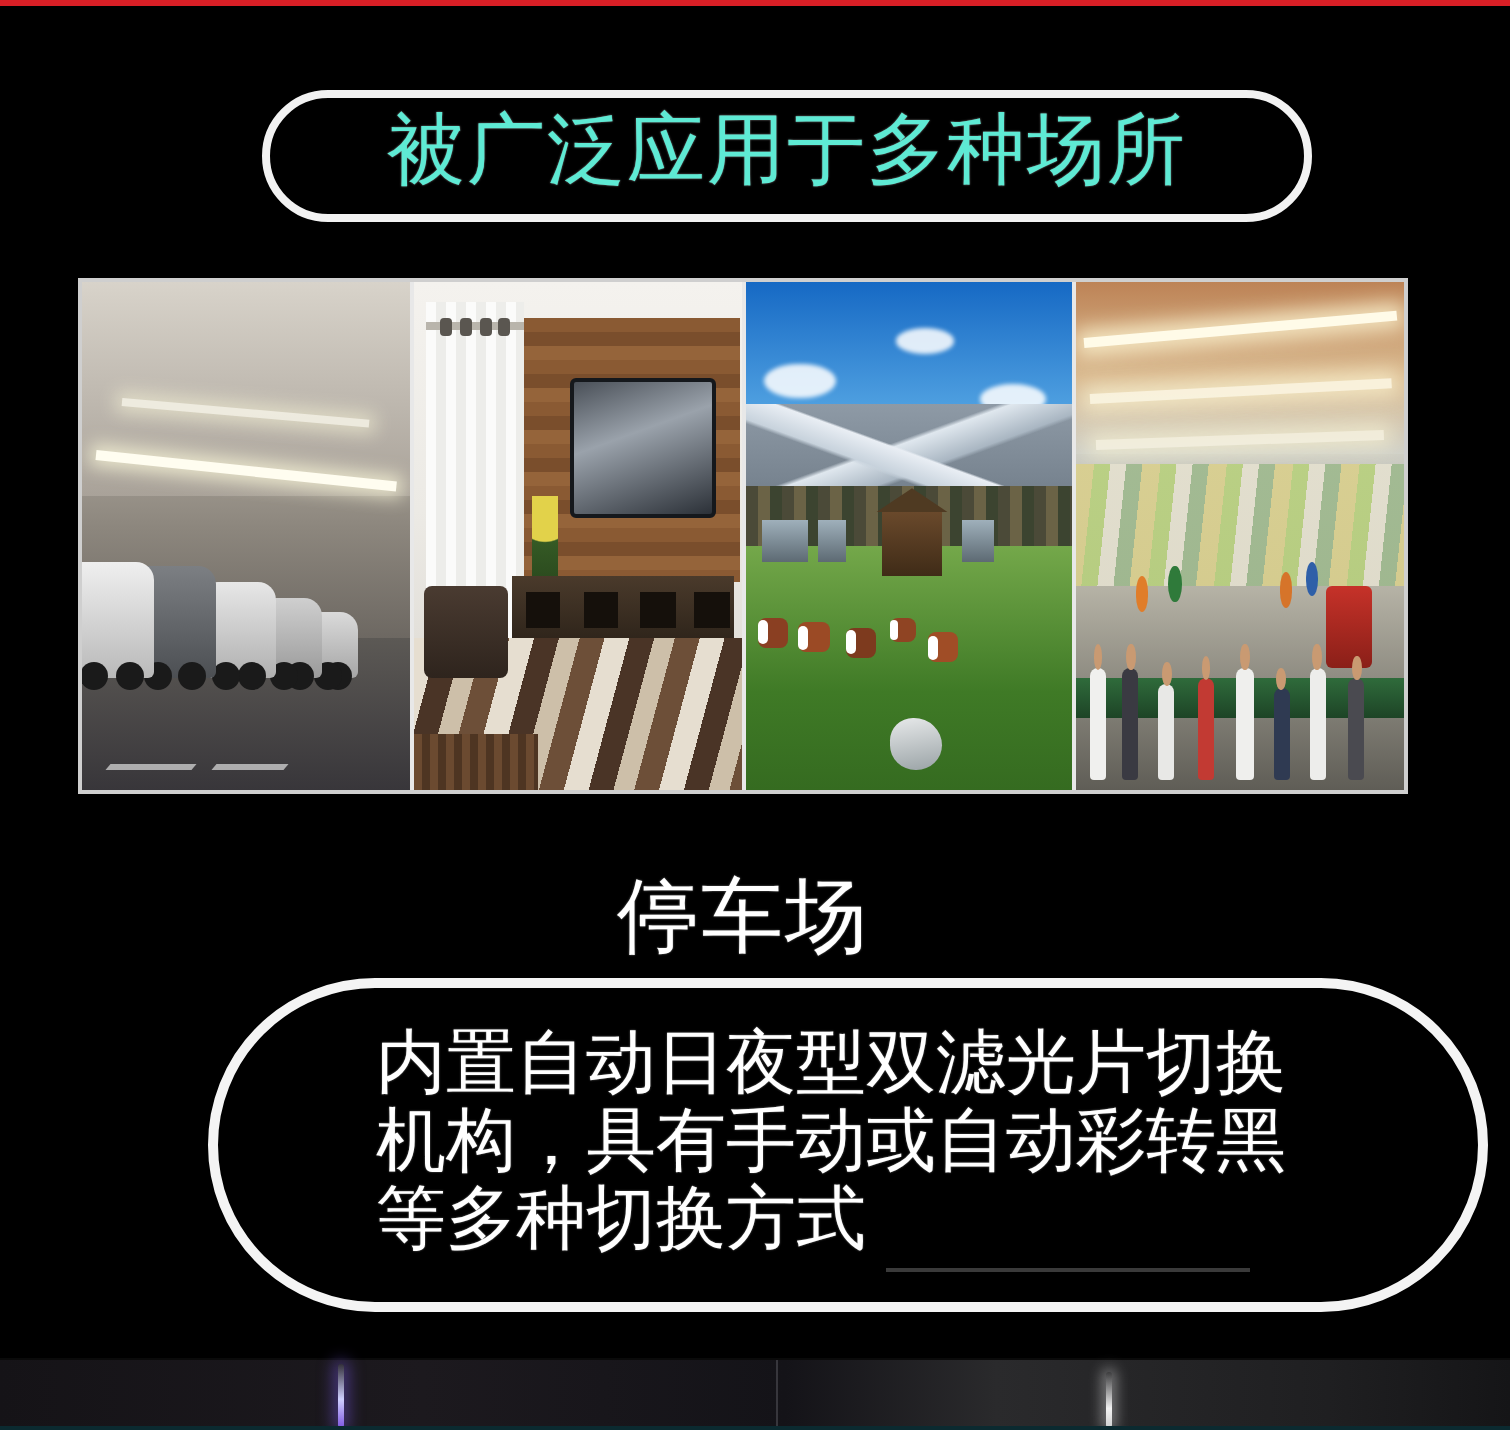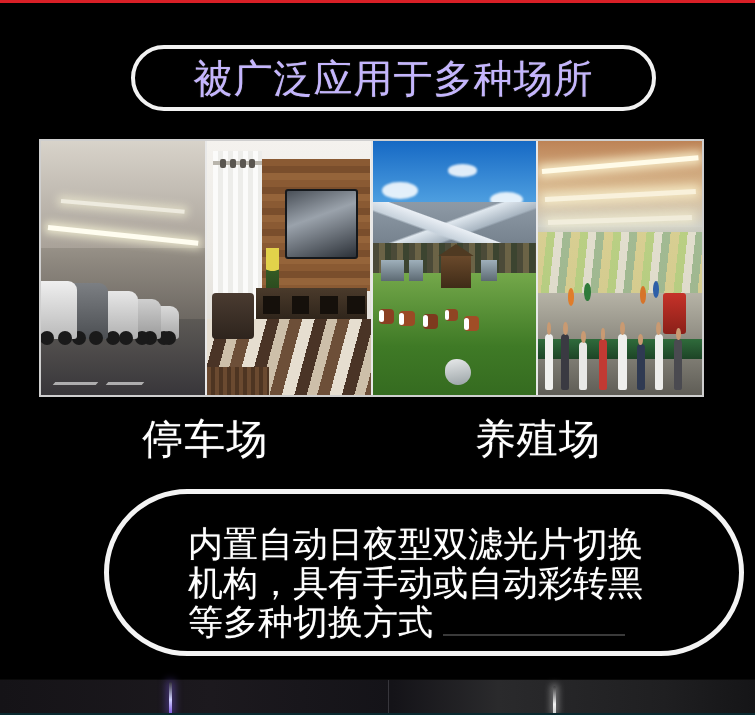--- a/index.html
+++ b/index.html
@@ -22,27 +22,28 @@
   #title-pill{
     position:absolute;
     left:131px;top:45px;
     width:525px;height:66px;
     border:4px solid #f2f2f2;
     border-radius:34px;
     box-sizing:border-box;
     display:flex;align-items:center;justify-content:center;
   }
   #title-text{
-    color:#c4b5fd;
+    color:#5eead4;
     font-size:39px;
     line-height:1;
     letter-spacing:1px;
     font-weight:400;
     white-space:nowrap;
     text-shadow:0 0 1px rgba(255,255,255,.55);
+    font-family:Liberation Mono, monospace;
   }
   
   #photo-strip{
     position:absolute;
     left:39px;top:139px;
     width:665px;height:258px;
     border:2px solid #cfcfcf;
     box-sizing:border-box;
     display:flex;
     background:#111;
@@ -233,21 +234,21 @@
   .market .bl1{left:18%;top:58%;background:#e07d2a;}
   .market .bl2{left:28%;top:56%;background:#2f7a3a;}
   .market .bl3{left:62%;top:57%;background:#d6742a;}
   .market .bl4{left:70%;top:55%;background:#2e5fa8;}
   .market .kiosk{position:absolute;left:76%;top:60%;width:14%;height:16%;
     background:linear-gradient(180deg,#c63229,#8a1f18);border-radius:3px;}
 
   
   #caption-row{
     position:absolute;
-    left:39px;top:411px;
+    left:39px;top:430px;
     width:665px;height:56px;
     display:flex;
     align-items:center;
   }
   .caption{
     flex:1 1 0;
     text-align:center;
     color:#ffffff;
     font-size:41px;
     line-height:1;
@@ -259,21 +260,21 @@
   #body-pill{
     position:absolute;
     left:104px;top:489px;
     width:640px;height:167px;
     border:5px solid #f4f4f4;
     border-radius:84px;
     box-sizing:border-box;
   }
   #body-text{
     position:absolute;
-    left:188px;top:524px;
+    left:188px;top:512px;
     width:480px;
     color:#ffffff;
     font-size:35px;
     line-height:39px;
     letter-spacing:0px;
     text-shadow:0 0 1px rgba(255,255,255,.45);
   }
   #faint-rule{
     position:absolute;
     left:443px;top:634px;
@@ -401,21 +402,20 @@
         <div class="shopper sp6"></div>
         <div class="shopper sp7"></div>
         <div class="shopper sp8"></div>
       </div>
     </div>
 
   </div>
 
   <div id="caption-row">
     <div class="caption">停车场</div>
-    <div class="caption">养殖场</div>
   </div>
 
   <div id="body-pill"></div>
   <div id="body-text">内置自动日夜型双滤光片切换机构，具有手动或自动彩转黑等多种切换方式</div>
   <div id="faint-rule"></div>
 
   <div id="bottom-strip">
     <div id="strip-divider"></div>
     <div class="streak" id="streak-violet"></div>
     <div class="streak" id="streak-white"></div>

